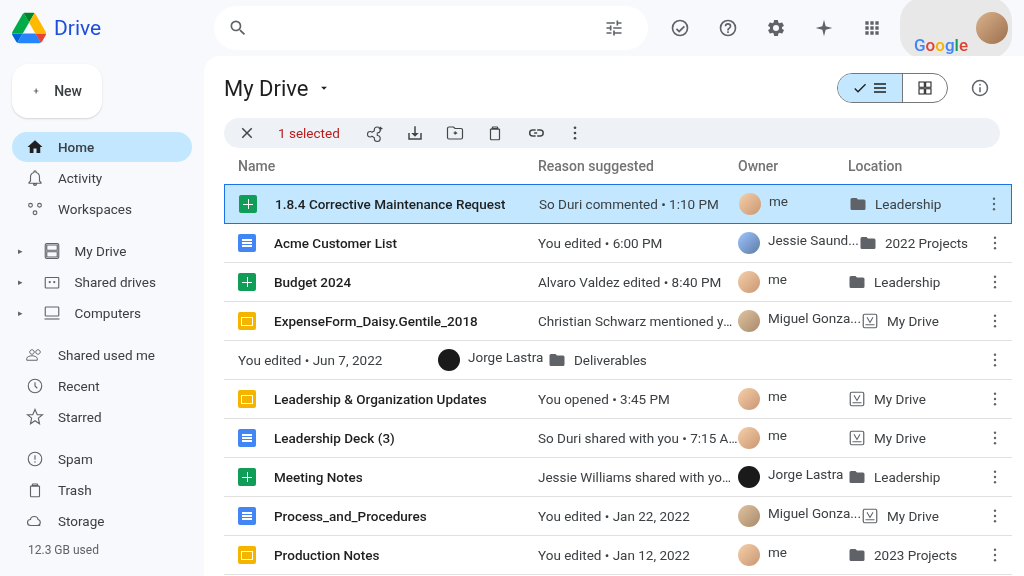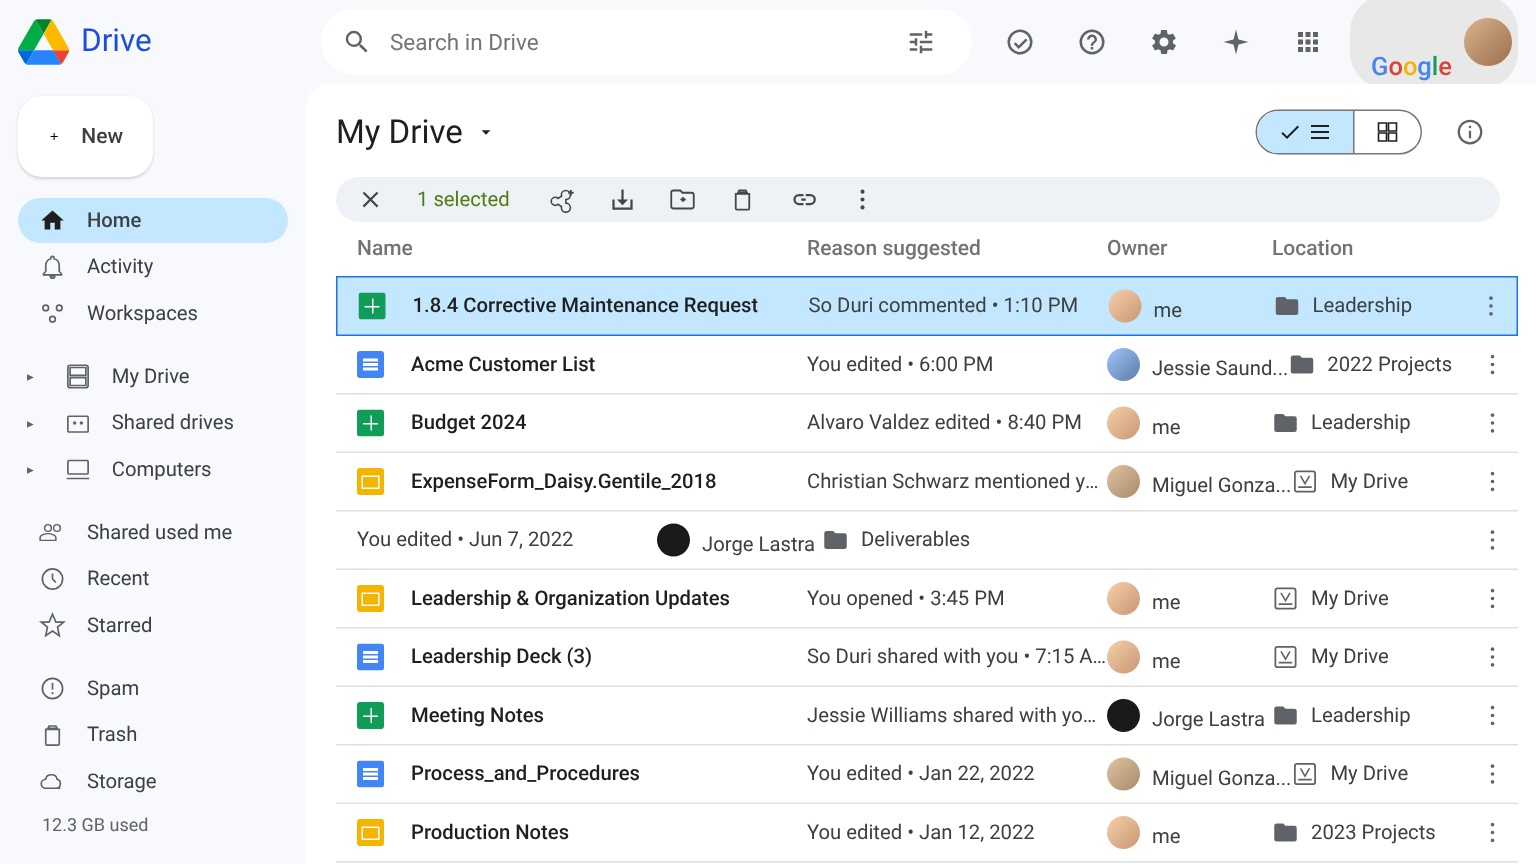--- a/index.html
+++ b/index.html
@@ -46,21 +46,21 @@
 .view-controls { display: flex; align-items: center; gap: 12px; }
 .toggle-group { display: flex; border: 1px solid #747775; border-radius: 20px; overflow: hidden; }
 .toggle-seg { padding: 6px 14px; display: flex; align-items: center; gap: 4px; font-size: 12px; cursor: pointer; }
 .toggle-seg.active { background: #c2e7ff; }
 .toggle-seg svg { width: 16px; height: 16px; fill: #1f1f1f; }
 .info-btn svg { width: 20px; height: 20px; fill: #5f6368; }
 
 
 .sel-bar { background: #eef2f6; border-radius: 24px; margin: 10px 20px 0 0; padding: 6px 14px; display: flex; align-items: center; gap: 22px; }
 .sel-bar svg { width: 18px; height: 18px; fill: #444746; cursor: pointer; }
-.sel-count { font-size: 13.5px; color: #4d7c0f; margin-right: 4px; }
+.sel-count { font-size: 13.5px; color: #b91c1c; margin-right: 4px; }
 
 
 .table-head { display: flex; padding: 10px 0 10px 14px; font-size: 14px; color: #737373; font-weight: 500; margin-right: 30px; }
 .col-name { flex: 0 0 300px; }
 .col-reason { flex: 0 0 200px; }
 .col-owner { flex: 0 0 110px; }
 .col-loc { flex: 1; }
 .col-menu { flex: 0 0 34px; }
 
 .rows { overflow-y: auto; flex: 1; margin-right: 8px; }
@@ -73,21 +73,21 @@
 .file-ico.sheets { background: #0f9d58; }
 .file-ico.docs { background: #4285f4; }
 .file-ico.slides { background: #f4b400; }
 .file-ico.img { background: #ea4335; }
 .file-ico::after { content: ''; display: block; background: #fff; }
 .file-ico.sheets::after { width: 10px; height: 10px; background: linear-gradient(#fff,#fff) center/10px 1px no-repeat, linear-gradient(#fff,#fff) center/1px 10px no-repeat; background-color: transparent; }
 .file-ico.docs::after { width: 10px; height: 2px; box-shadow: 0 -3px #fff, 0 3px #fff; }
 .file-ico.slides::after { width: 10px; height: 7px; border: 1px solid #fff; background: transparent; }
 .file-ico.img::after { width: 0; height: 0; border-left: 4px solid transparent; border-right: 4px solid transparent; border-bottom: 5px solid #fff; position: relative; top: 2px; }
 .fname { font-weight: 500; color: #1f1f1f; white-space: nowrap; overflow: hidden; text-overflow: ellipsis; }
-.owner-cell { display: flex; align-items: flex-end; gap: 8px; }
+.owner-cell { display: flex; align-items: flex-start; gap: 8px; }
 .owner-av { width: 22px; height: 22px; border-radius: 50%; flex-shrink: 0; }
 .owner-name { white-space: nowrap; overflow: hidden; text-overflow: ellipsis; }
 .loc-cell { display: flex; align-items: center; gap: 8px; }
 .loc-ico { width: 18px; height: 18px; fill: #5f6368; flex-shrink: 0; }
 .more-btn { display: flex; align-items: center; justify-content: center; }
 .more-btn svg { width: 18px; height: 18px; fill: #5f6368; }
 
 .av-0{background:linear-gradient(135deg,#f5d0a9,#c99674)}
 .av-1{background:linear-gradient(135deg,#a0c4ff,#5c7ca5)}
 .av-2{background:linear-gradient(135deg,#e0c3a0,#a88a6b)}
@@ -106,21 +106,20 @@
         <path fill="#00832d" d="M43.65 25L57.4 1.2C56.05.4 54.5 0 52.95 0H34.35c-1.55 0-3.1.45-4.45 1.2z"></path>
         <path fill="#2684fc" d="M59.8 53H27.5L13.75 76.8c1.35.8 2.9 1.2 4.45 1.2h50.9c1.55 0 3.1-.45 4.45-1.2z"></path>
         <path fill="#ffba00" d="M73.4 26.5l-12.7-22c-.8-1.4-1.95-2.5-3.3-3.3L43.65 25 59.8 53h27.45c0-1.55-.4-3.1-1.2-4.5z"></path>
       </svg>
     <span class="logo-text">Drive</span>
   </div>
   <div class="search-bar">
     <svg width="20" height="20" viewBox="0 0 24 24">
         <path d="M15.5 14h-.79l-.28-.27A6.47 6.47 0 0016 9.5 6.5 6.5 0 109.5 16c1.61 0 3.09-.59 4.23-1.57l.27.28v.79l5 4.99L20.49 19l-4.99-5zm-6 0C7 14 5 12 5 9.5S7 5 9.5 5 14 7 14 9.5 12 14 9.5 14z"></path>
       </svg>
-    <input class="search-input" placeholder="Search in Drive" style="">
     <div class="search-tune icon-btn">
         <svg viewBox="0 0 24 24">
           <path d="M3 17v2h6v-2H3zM3 5v2h10V5H3zm10 16v-2h8v-2h-8v-2h-2v6h2zM7 9v2H3v2h4v2h2V9H7zm14 4v-2H11v2h10zm-6-4h2V7h4V5h-4V3h-2v6z"></path>
         </svg>
       </div>
   </div>
   <div class="header-icons">
     <div class="icon-btn">
         <svg viewBox="0 0 24 24">
           <path d="M12 2a10 10 0 100 20 10 10 0 000-20zm0 18a8 8 0 110-16 8 8 0 010 16zm-1-5.17l5.59-5.59L18 10.66l-7 7-4-4 1.41-1.42z"></path>

